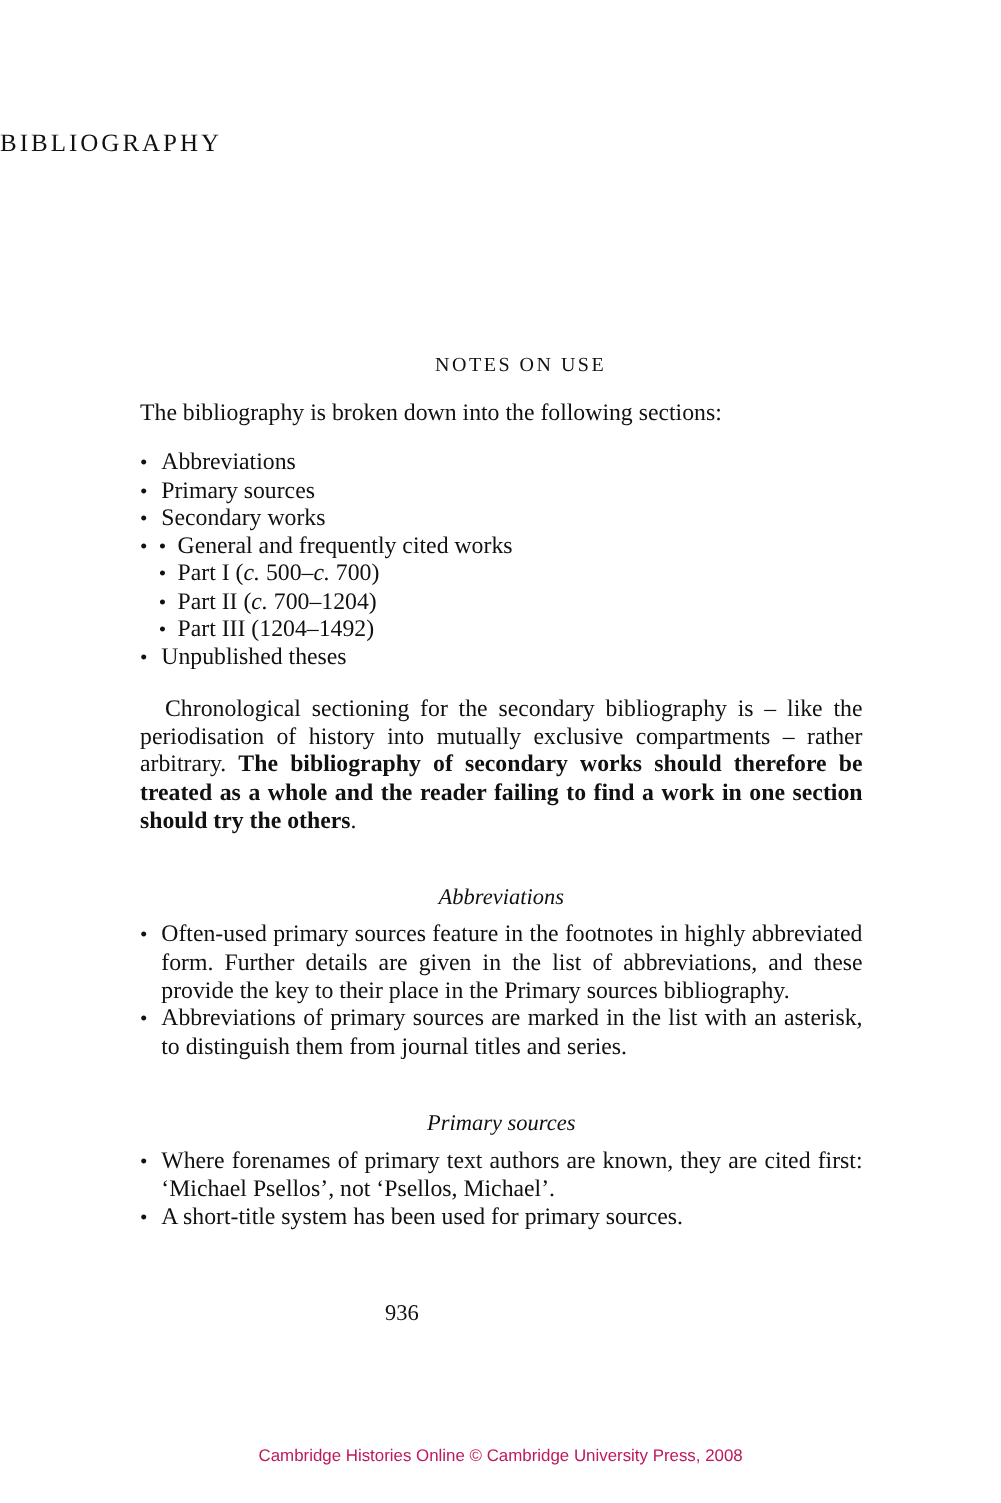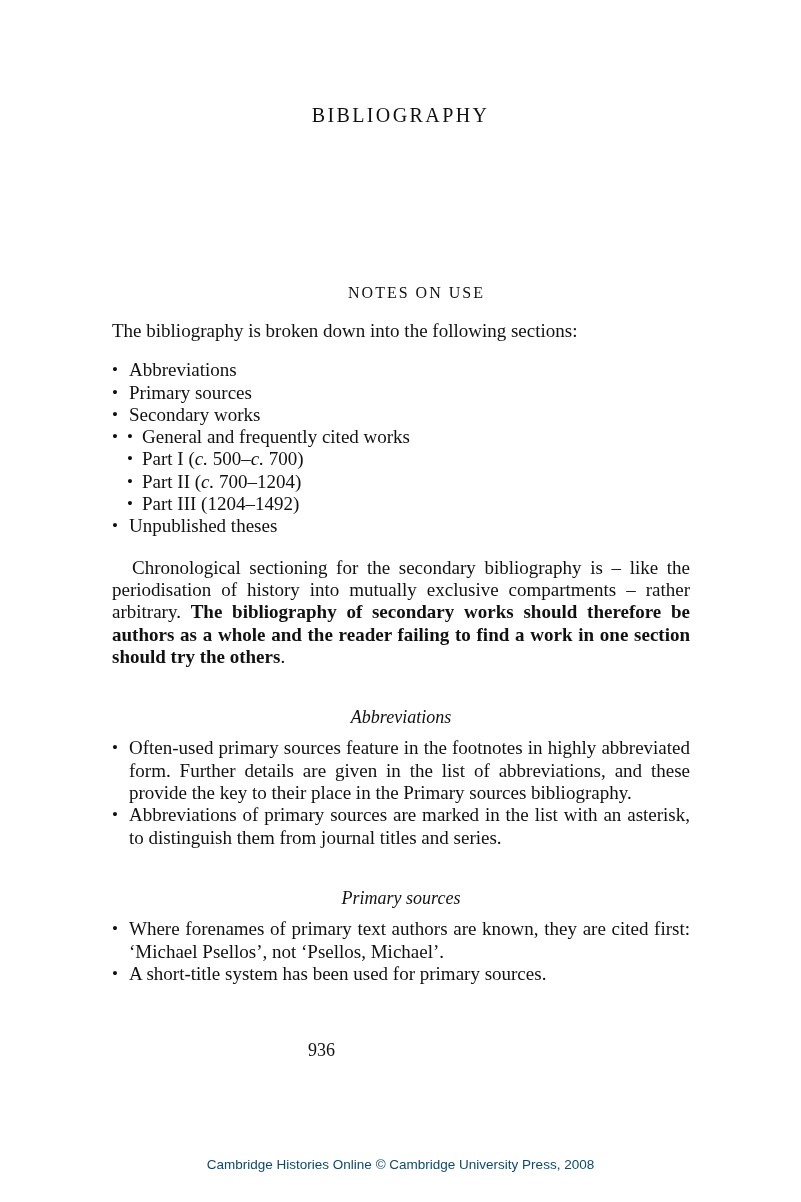--- a/index.html
+++ b/index.html
@@ -3,21 +3,21 @@
   <meta charset="utf-8">
   <style>
     html, body { margin: 0; padding: 0; background: #ffffff; }
     body {
       width: 801px; height: 1202px; position: relative; overflow: hidden;
       color: #111111;
       font-family: "Liberation Serif", "DejaVu Serif", serif;
     }
     .page-title {
       position: absolute; top: 104px; left: 0; width: 801px;
-      text-align: center; font-size: 20px; letter-spacing: 2.4px;
+      font-size: 20px; letter-spacing: 2.4px;
     }
     .section-title {
       position: absolute; top: 284px; left: 0; width: 801px;
       text-align: center; font-size: 16px; letter-spacing: 2px; padding-left: 16px;
     }
     .content {
       position: absolute; left: 112px; width: 578px; top: 320px;
       font-size: 19px; line-height: 22.3px;
     }
     .intro { margin: 0 0 17px 0; }
@@ -37,21 +37,21 @@
     }
     .justify li { text-align: justify; }
     .page-number {
       position: absolute; top: 1040px; left: 0; width: 643px;
       text-align: center; font-size: 18px;
     }
     .footer {
       position: absolute; top: 1157px; left: 0; width: 801px;
       text-align: center; font-size: 13.5px;
       font-family: "Liberation Sans", "DejaVu Sans", sans-serif;
-      color: #0c4a6e;
+      color: #be185d;
     }
   </style>
 </head>
 <body>
 
 <div class="page-title">BIBLIOGRAPHY</div>
 
 <div class="section-title">NOTES ON USE</div>
 
 <div class="content">
@@ -65,21 +65,21 @@
       <ul class="sub">
         <li>General and frequently cited works</li>
         <li><span>Part I (</span><i>c.</i><span> 500–</span><i>c.</i><span> 700)</span></li>
         <li><span>Part II (</span><i>c.</i><span> 700–1204)</span></li>
         <li>Part III (1204–1492)</li>
       </ul>
     </li>
     <li>Unpublished theses</li>
   </ul>
 
-  <p class="para"><span>Chronological sectioning for the secondary bibliography is – like the periodisation of history into mutually exclusive compartments – rather arbitrary. </span><b>The bibliography of secondary works should therefore be authors as a whole and the reader failing to find a work in one section should try the others</b><span>.</span></p>
+  <p class="para"><span>Chronological sectioning for the secondary bibliography is – like the periodisation of history into mutually exclusive compartments – rather arbitrary. </span><b>The bibliography of secondary works should therefore be treated as a whole and the reader failing to find a work in one section should try the others</b><span>.</span></p>
 
   <div class="subhead">Abbreviations</div>
   <ul class="justify">
     <li>Often-used primary sources feature in the footnotes in highly abbreviated form. Further details are given in the list of abbreviations, and these provide the key to their place in the Primary sources bibliography.</li>
     <li>Abbreviations of primary sources are marked in the list with an asterisk, to distinguish them from journal titles and series.</li>
   </ul>
 
   <div class="subhead">Primary sources</div>
   <ul class="justify">
     <li>Where forenames of primary text authors are known, they are cited first: ‘Michael Psellos’, not ‘Psellos, Michael’.</li>

